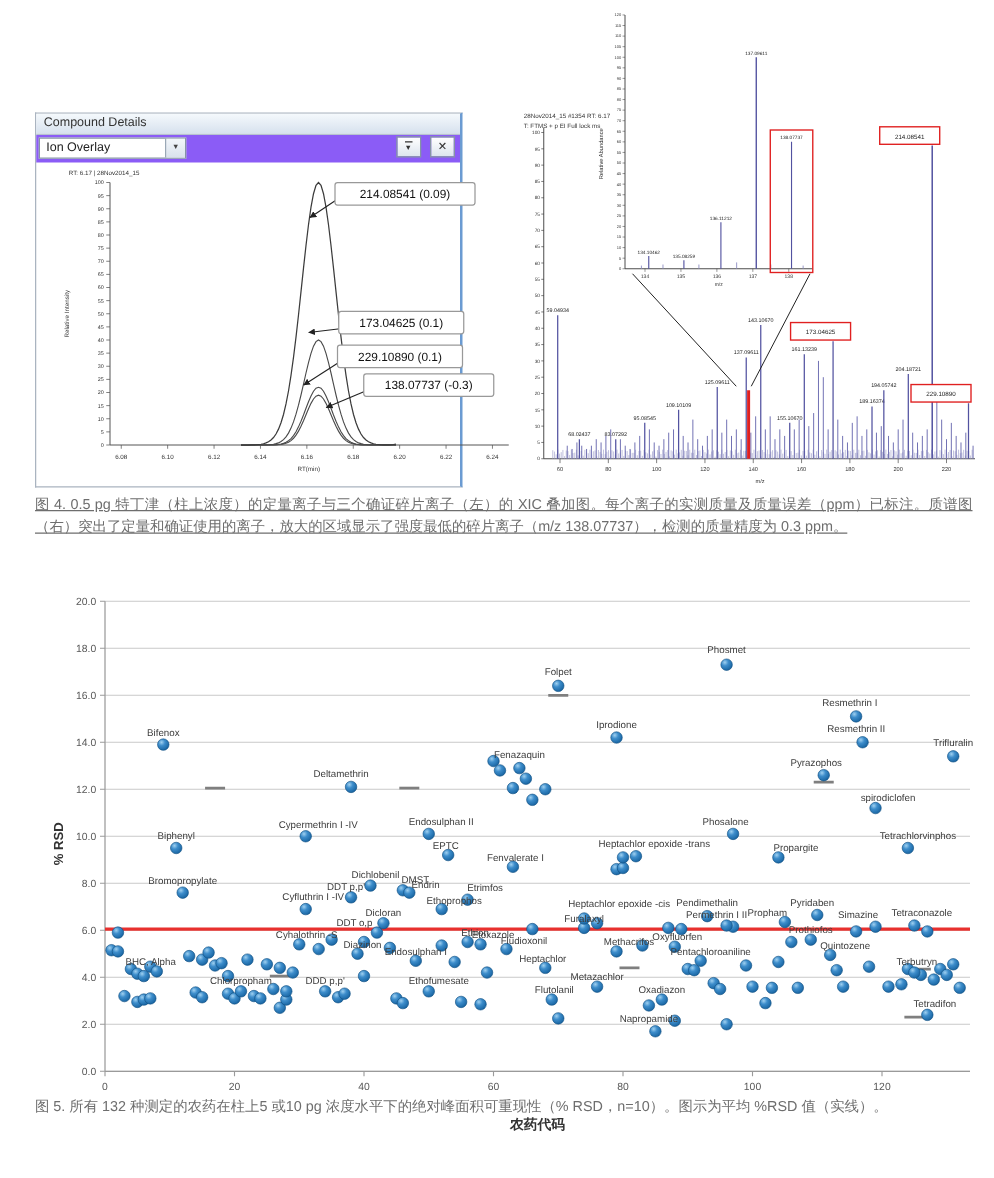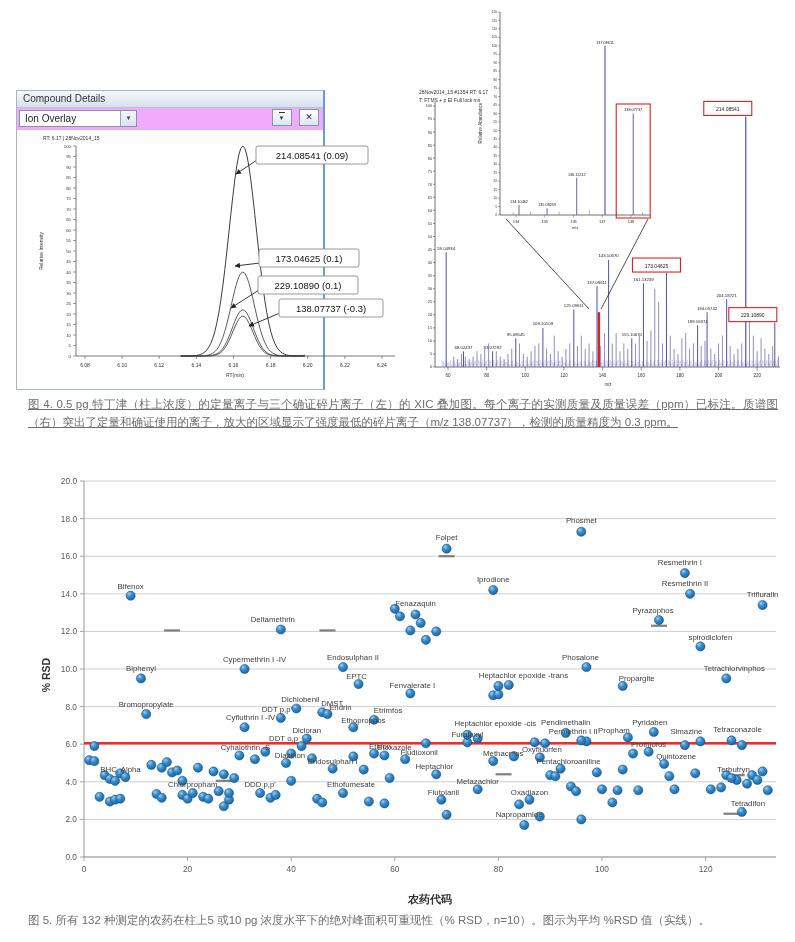--- a/index.html
+++ b/index.html
@@ -1,37 +1,37 @@
 <!DOCTYPE html>
 <html><head>
 <meta charset="utf-8">
 <style>
   html,body{margin:0;padding:0;background:#fff;}
   #page{position:relative;width:795px;height:942px;background:#fff;overflow:hidden;
         font-family:"Liberation Sans","DejaVu Sans",sans-serif;}
-  .cd-window{position:absolute;left:16px;top:90px;width:309px;height:300px;
+  .cd-window{position:absolute;left:28px;top:90px;width:342px;height:300px;
         border:1px solid #aab4c0;border-right:2px solid #6b9bd2;background:#fff;box-sizing:border-box;}
   .cd-titlebar{height:17px;background:linear-gradient(#f5f9fc,#d6e1ee);border-bottom:1px solid #b6c2d0;
         font-size:10px;color:#333;padding:2px 0 0 6px;box-sizing:border-box;}
-  .cd-toolbar{height:22px;position:relative;background:#f0abfc;text-decoration:underline;}
+  .cd-toolbar{height:22px;position:relative;background:#8b5cf6;text-decoration:underline;}
   .dropdown{position:absolute;left:2px;top:2px;width:118px;height:17px;border:1px solid #8595a5;
         background:#fff;font-size:10px;color:#222;line-height:15px;padding-left:5px;box-sizing:border-box;}
   .dd-arrow{position:absolute;right:0;top:0;width:15px;height:15px;background:linear-gradient(#f2f6fa,#d9e2ec);
         border-left:1px solid #9aa8b6;font-size:6px;text-align:center;line-height:15px;color:#444;}
   .tool-btns{position:absolute;right:4px;top:1px;}
   .tbtn{display:inline-block;width:18px;height:15px;border:1px solid #8595a5;vertical-align:top;
         background:linear-gradient(#ffffff,#dde5ee);text-align:center;font-size:9px;line-height:14px;
         margin-left:3px;color:#333;cursor:default;}
   .funnel-icon{display:inline-block;border-top:1.5px solid #333;font-size:6px;line-height:9px;padding-top:1px;color:#333;}
   #xic{display:block;}
   #spectrum{position:absolute;left:418px;top:8px;}
   #scatter{position:absolute;left:30px;top:465px;}
   .caption{position:absolute;margin:0;font-size:11.5px;color:#6e6e6e;line-height:1.55;text-align:justify;}
   #cap4{left:28px;top:396px;width:750px;text-decoration:underline;}
-  #cap5{left:28px;top:912px;width:762px;}
+  #cap5{left:28px;top:878px;width:762px;}
   svg text{font-family:"Liberation Sans","DejaVu Sans",sans-serif;}
 </style>
 </head>
 <body>
 
 <div id="page">
 
   <section>
     <div class="cd-window">
       <div class="cd-titlebar">

